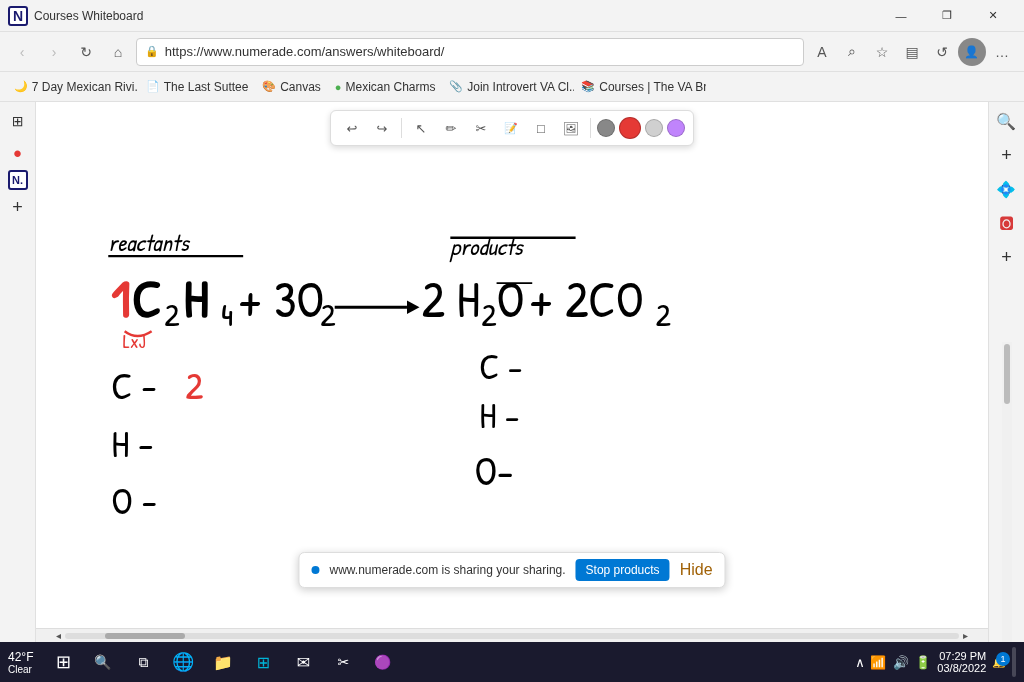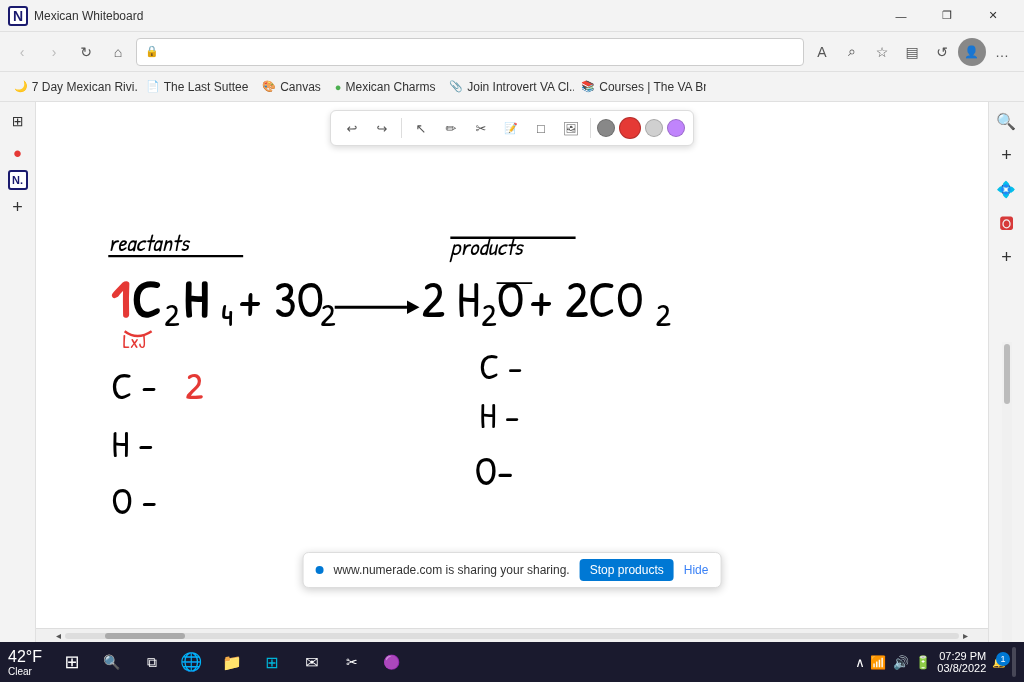--- a/index.html
+++ b/index.html
@@ -255,21 +255,21 @@
       right: 0;
     }
     #taskbar .weather {
       display: flex;
       flex-direction: column;
       align-items: flex-start;
       margin-right: 8px;
       color: white;
       font-size: 10px;
     }
-    #taskbar .weather .temp { font-size: 16px; font-weight: 500; }
+    #taskbar .weather .temp { font-size: 12px; font-weight: 500; }
     .taskbar-btn {
       width: 36px;
       height: 36px;
       background: none;
       border: none;
       border-radius: 4px;
       cursor: pointer;
       display: flex;
       align-items: center;
       justify-content: center;
@@ -320,23 +320,23 @@
       border: none;
       border-radius: 4px;
       padding: 4px 10px;
       cursor: pointer;
       font-size: 12px;
       font-weight: 500;
     }
     .hide-btn {
       background: none;
       border: none;
-      color: #3b82f6;
-      cursor: pointer;
-      font-size: 12px;
+      color: #a16207;
+      cursor: pointer;
+      font-size: 16px;
     }
 
     
     .wb-svg {
       position: absolute;
       top: 0; left: 0;
       width: 100%;
       height: 100%;
       pointer-events: none;
     }
@@ -390,36 +390,37 @@
       align-items: center;
       justify-content: center;
     }
   </style>
 </head>
 <body>
 
 <div id="titlebar">
   <div class="title-left">
     <div class="n-logo">N</div>
-    <span>Mexican Whiteboard</span>
+    <span>Courses Whiteboard</span>
   </div>
   <div class="title-controls">
     <button class="nav-btn">—</button>
     <button class="nav-btn">❐</button>
     <button class="nav-btn close">✕</button>
   </div>
 </div>
 
 <div id="toolbar">
   <button class="nav-btn disabled">‹</button>
   <button class="nav-btn disabled">›</button>
   <button class="nav-btn">↻</button>
   <button class="nav-btn">⌂</button>
   <div class="address-bar">
     <span class="lock-icon">🔒</span>
+    <span class="url-text">https://www.numerade.com/answers/whiteboard/</span>
   </div>
   <div class="toolbar-right">
     <button class="icon-btn">A</button>
     <button class="icon-btn">⌕</button>
     <button class="icon-btn">☆</button>
     <button class="icon-btn">▤</button>
     <button class="icon-btn">↺</button>
     <button class="profile-btn">👤</button>
     <button class="icon-btn">…</button>
   </div>

